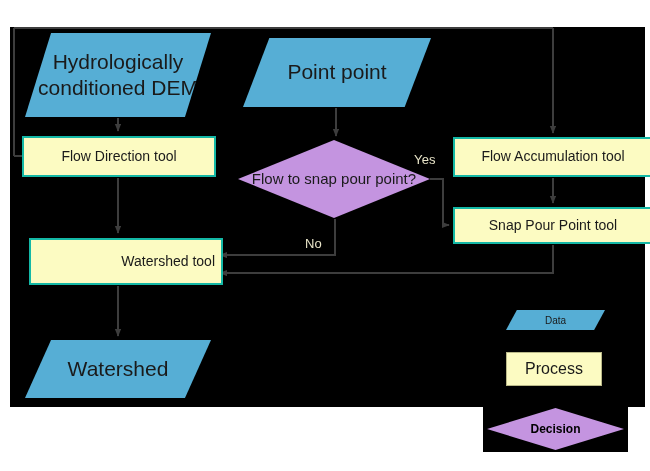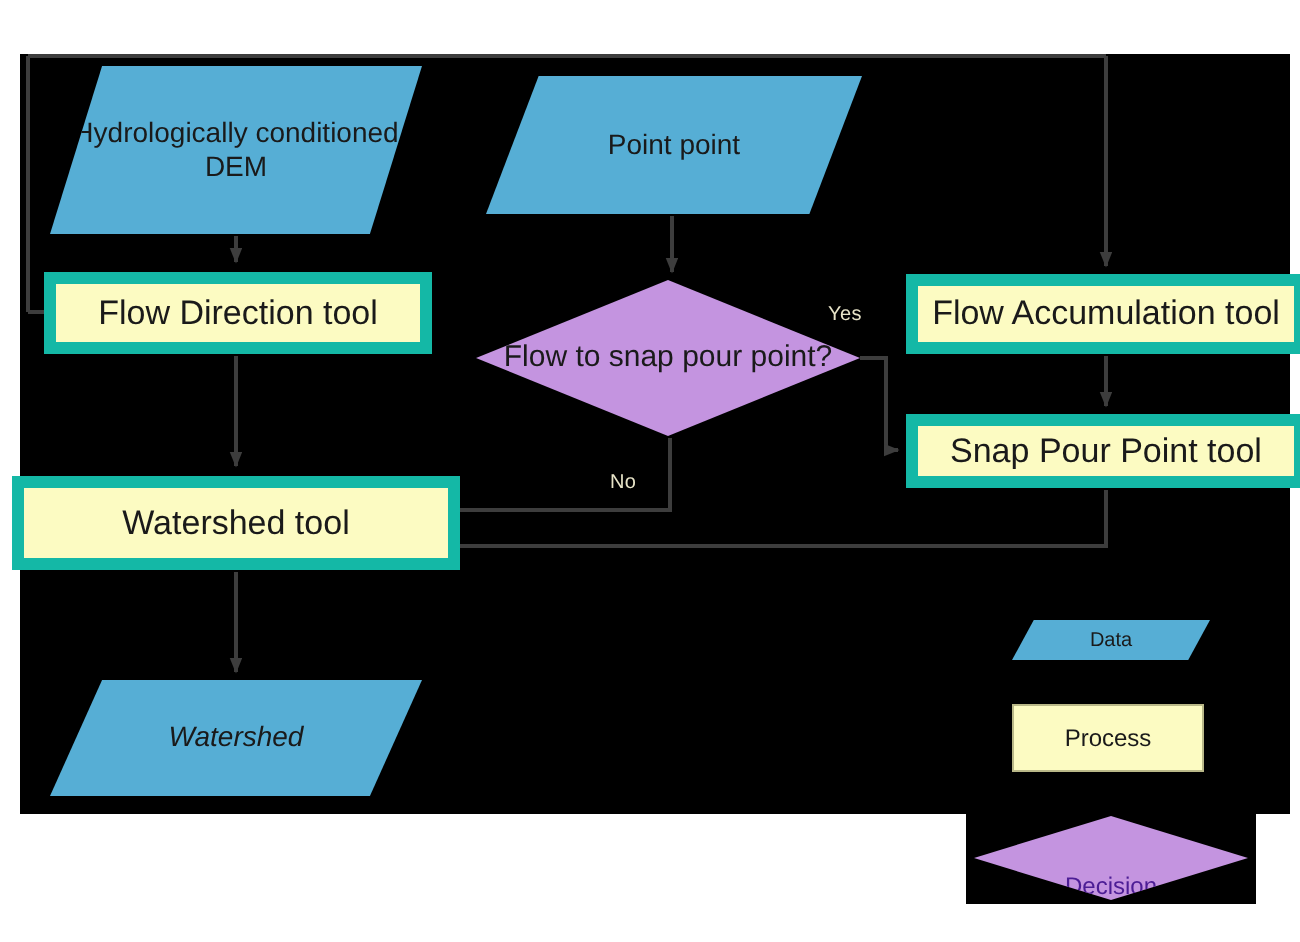--- a/index.html
+++ b/index.html
@@ -19,52 +19,52 @@
   
   #wires{position:absolute;left:0;top:0;width:650px;height:471px;pointer-events:none;}
 
   
   .node{position:absolute;box-sizing:border-box;display:flex;
         align-items:center;justify-content:center;text-align:center;
         color:#1a1a1a;line-height:1.25;}
   .node .lbl{display:block;width:100%;padding:0 6px;}
 
   
-  .proc{background:#fcfbc2;border:6px solid #14b8a6;font-size:17px;}
+  .proc{background:#fcfbc2;border:2px solid #14b8a6;font-size:14px;}
 
   
-  .data{background:#56aed5;font-size:14px;}
+  .data{background:#56aed5;font-size:21px;}
   .data.skew{clip-path:polygon(14% 0,100% 0,86% 100%,0% 100%);}
 
   
   .dec{background:#c494e0;font-size:15px;
        clip-path:polygon(50% 0,100% 50%,50% 100%,0% 50%);}
 
   
-  .branch{position:absolute;font-size:10px;color:#e8e4c8;letter-spacing:.2px;}
+  .branch{position:absolute;font-size:13px;color:#e8e4c8;letter-spacing:.2px;}
 
   
   .legend-data{position:absolute;background:#56aed5;font-size:10px;
        display:flex;align-items:center;justify-content:center;color:#1a1a1a;
        clip-path:polygon(11% 0,100% 0,89% 100%,0% 100%);}
   .legend-proc{position:absolute;background:#fcfbc2;border:1px solid #b9b888;
-       font-size:12px;display:flex;align-items:center;justify-content:center;color:#1a1a1a;}
+       font-size:16px;display:flex;align-items:center;justify-content:center;color:#1a1a1a;}
   .legend-dec{position:absolute;background:#c494e0;font-size:12px;
-       display:flex;align-items:flex-end;justify-content:center;color:#4c1d95;
-       clip-path:polygon(50% 0,100% 50%,50% 100%,0% 50%);}
+       display:flex;align-items:center;justify-content:center;color:#000000;
+       clip-path:polygon(50% 0,100% 50%,50% 100%,0% 50%);font-weight:bold;}
 
   
   #n-dem       {left:25px; top:33px;  width:186px;height:84px;}
   #n-pour      {left:243px;top:38px;  width:188px;height:69px;}
   #n-flowdir   {left:22px; top:136px; width:194px;height:41px;}
   #n-flowacc   {left:453px;top:137px; width:200px;height:40px;}
   #n-decision  {left:238px;top:140px; width:192px;height:78px;}
   #n-snap      {left:453px;top:207px; width:200px;height:37px;}
-  #n-wshedtool {left:6px; top:238px; width:224px;height:47px;}
-  #n-watershed {left:25px; top:340px; width:186px;height:58px;font-style:italic;}
+  #n-wshedtool {left:29px; top:238px; width:194px;height:47px;text-align:right;}
+  #n-watershed {left:25px; top:340px; width:186px;height:58px;}
 
   
   #lbl-yes {left:414px;top:152px;}
   #lbl-no  {left:305px;top:236px;}
 
   
   #lg-data {left:506px;top:310px;width:99px;height:20px;}
   #lg-proc {left:506px;top:352px;width:94px;height:32px;}
   #lg-dec  {left:487px;top:408px;width:137px;height:42px;}
 </style>

